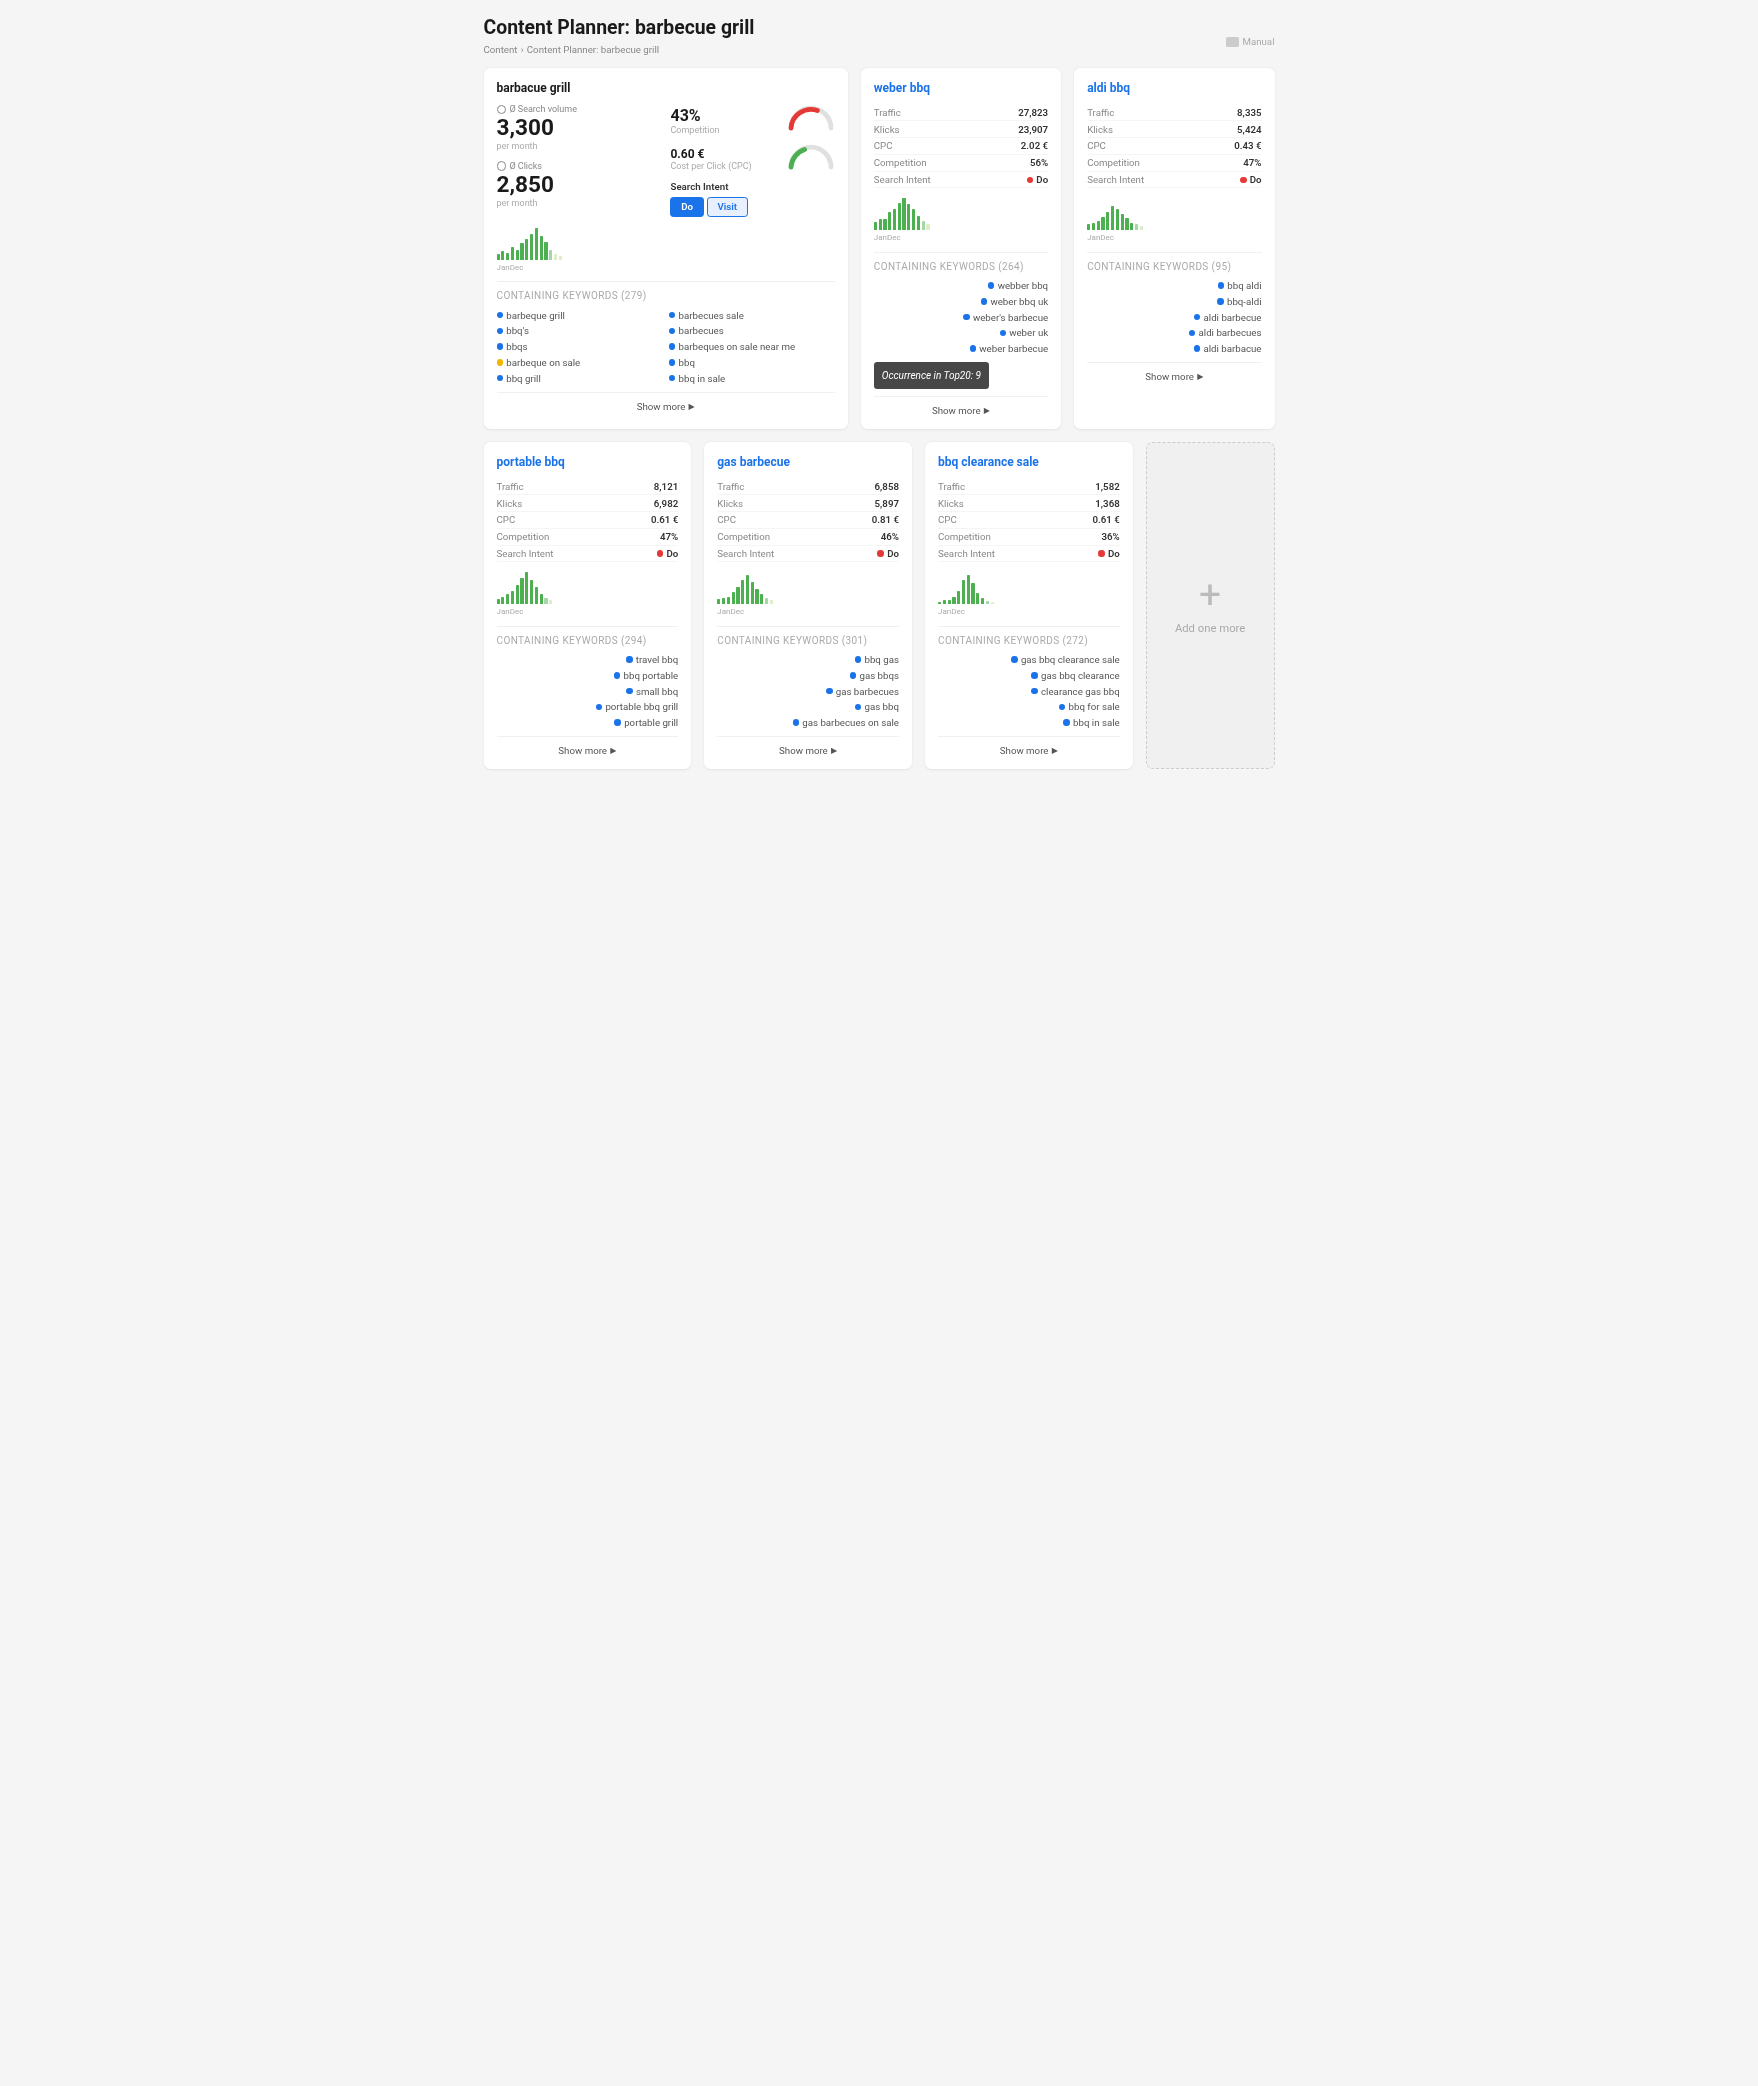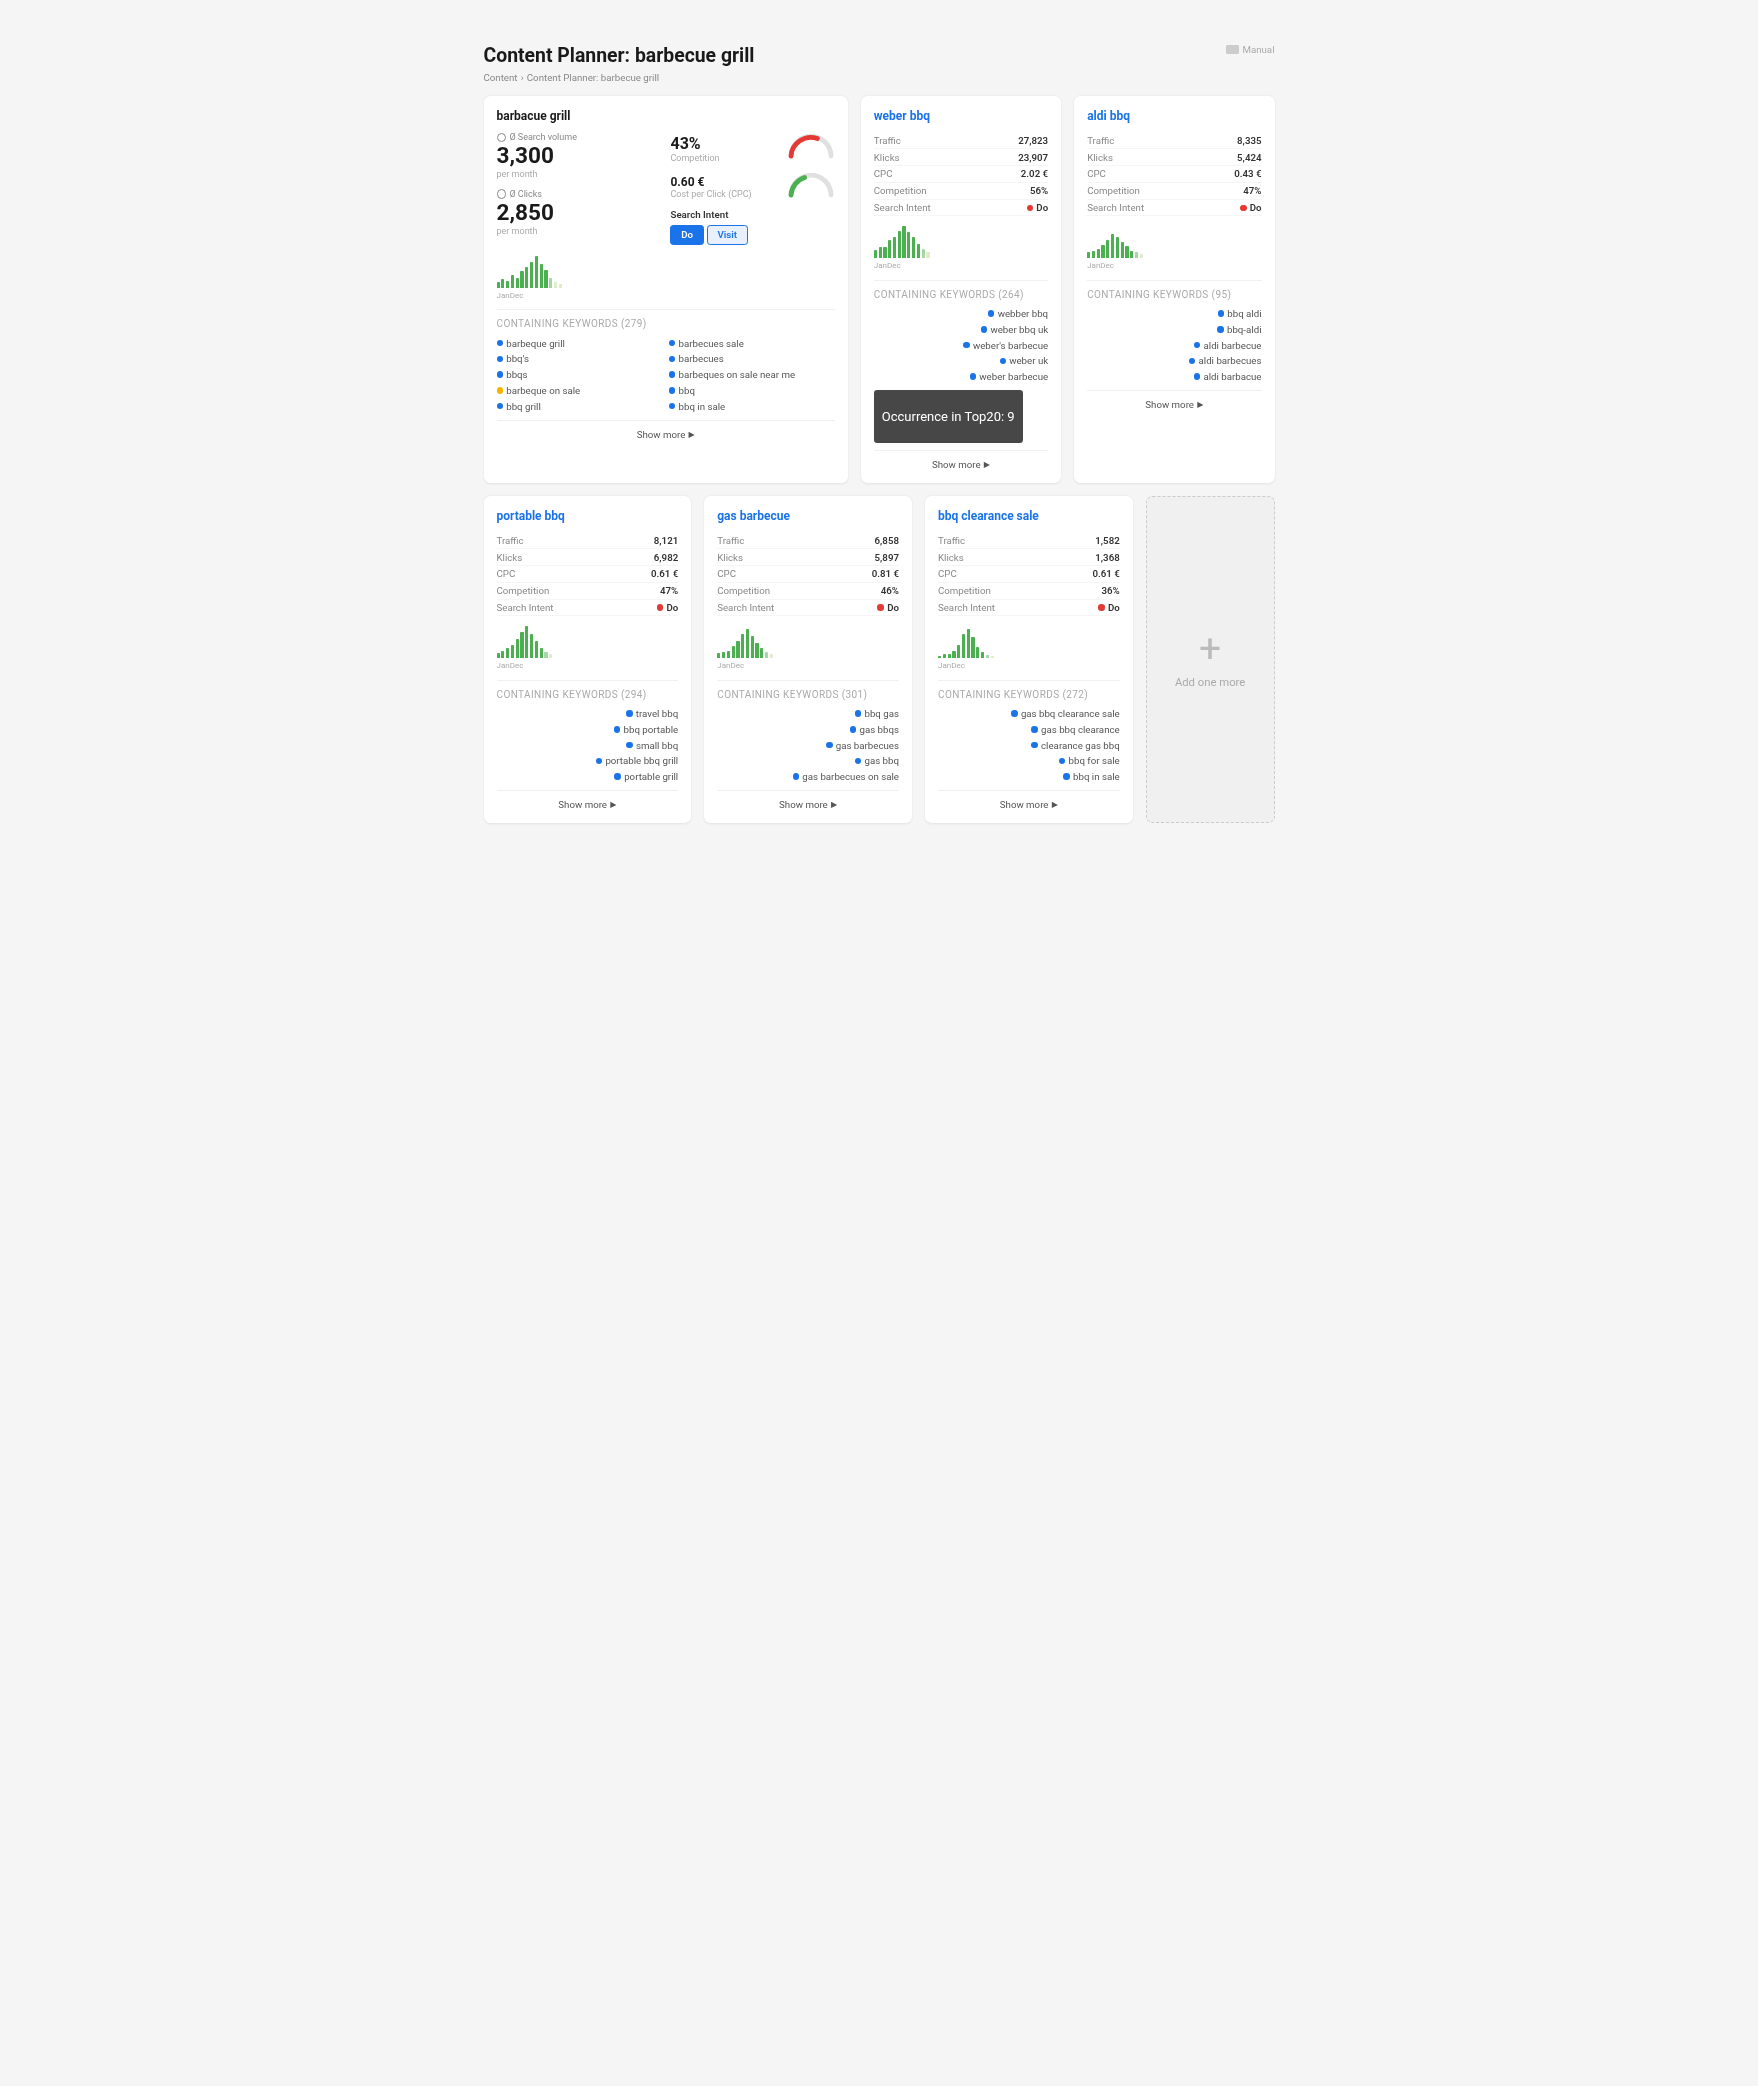--- a/index.html
+++ b/index.html
@@ -87,21 +87,21 @@
 
     .comp-row { display: flex; justify-content: space-between; align-items: center; margin-bottom: 3.2px; }
 
     .keywords-single-col { display: flex; flex-direction: column; gap: 1.6px; align-items: flex-end; }
   </style>
 </head>
 <body>
 
 <div class="page-container">
 
-  <div style="display:flex; justify-content:space-between; align-items:flex-start;margin-top:28px;">
+  <div style="display:flex; justify-content:space-between; align-items:center;">
     <div>
       <h1 class="page-title">Content Planner: barbecue grill</h1>
       <div class="breadcrumb">
         <span>Content</span>
         <span class="breadcrumb-sep">›</span>
         <span>Content Planner: barbecue grill</span>
       </div>
     </div>
     <div class="manual-label">
       <span style="display:inline-block; width:13px; height:9.7px; background:#ccc; border-radius:1.6px;"></span>
@@ -303,21 +303,21 @@
               <span>weber uk</span>
             </div>
           <div class="keyword-item">
               <span class="keyword-dot" style="background:#1a73e8"></span>
               <span>weber barbecue</span>
             </div>
         </div>
       </div>
 
       <div style="position:relative; margin-top:6.5px;">
-        <div style="background:rgba(0,0,0,0.72); color:white; font-size:13px; padding:19px 8px; border-radius:3.2px; display:inline-block;">Occurrence in Top20: 9</div>
+        <div style="background:rgba(0,0,0,0.72); color:white; font-size:10px; padding:8px 8px; border-radius:3.2px; display:inline-block;font-style:italic;">Occurrence in Top20: 9</div>
       </div>
 
       <div class="show-more">
         <span>Show more</span>
         <span class="arrow-right">▶</span>
       </div>
     </div>
 
     <div class="tile">
       <div class="tile-title blue">aldi bbq</div>

